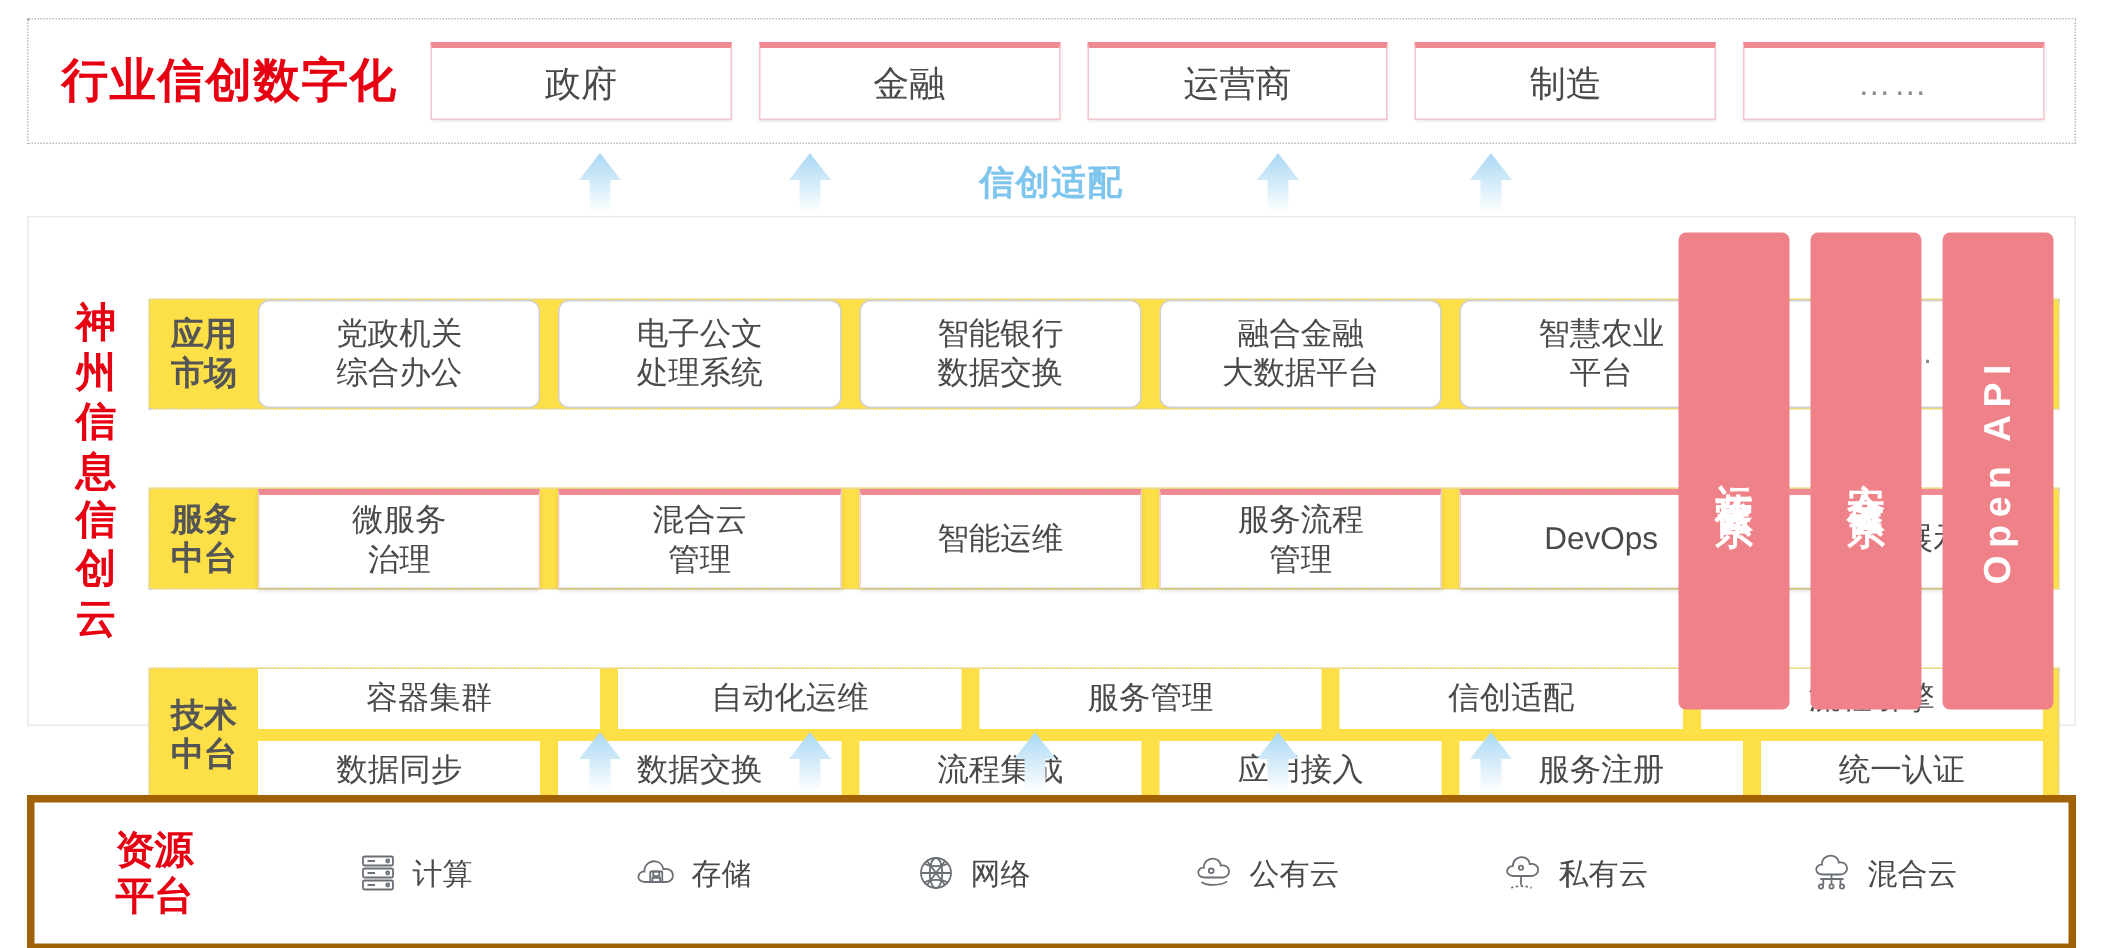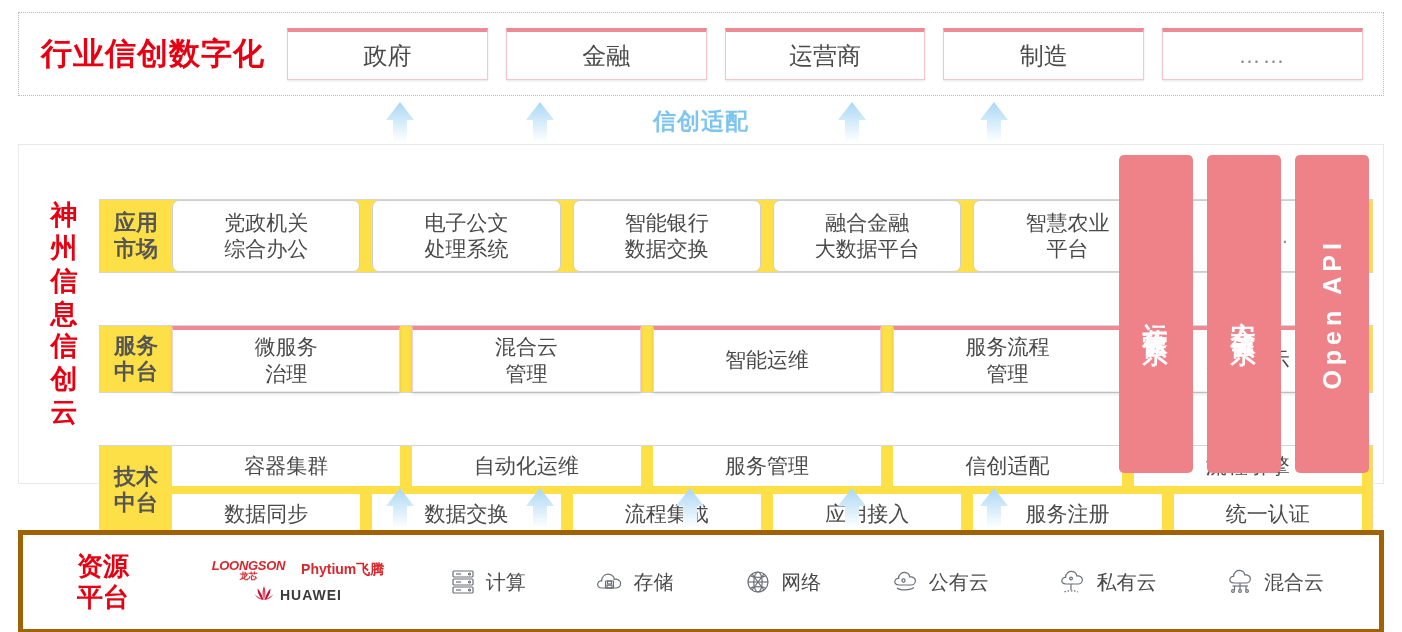--- a/index.html
+++ b/index.html
@@ -241,20 +241,21 @@
           <div class="cell svc-cell">
             <div><span>微服务</span><br><span>治理</span></div>
           </div>
           <div class="cell svc-cell">
             <div><span>混合云</span><br><span>管理</span></div>
           </div>
           <div class="cell svc-cell">智能运维</div>
           <div class="cell svc-cell">
             <div><span>服务流程</span><br><span>管理</span></div>
           </div>
+          <div class="cell svc-cell">DevOps</div>
           <div class="cell svc-cell">大屏展示</div>
         </div>
       </div>
 
       <div class="row tech">
         <div class="row-label">
           <span>技术</span>
           <span>中台</span>
         </div>
         <div class="cells">
@@ -321,42 +322,20 @@
         </svg>
     </div>
   </div>
 
   <div class="resource-band">
     <div class="resource-title">
       <span>资源</span>
       <span>平台</span>
     </div>
 
-    <div class="vendors">
-      <div class="vendor-line">
-        <div class="logo-loongson">
-          <span class="en">LOONGSON</span>
-          <span class="cn">龙芯</span>
-        </div>
-        <div class="logo-phytium">Phytium飞腾</div>
-      </div>
-      <div class="vendor-line">
-        <div class="logo-huawei">
-          <span class="flower">
-            <svg width="20" height="16" viewBox="0 0 20 16">
-              <g fill="#cf0a2c">
-                <path d="M10 1 C8.6 4 8.2 8 9.2 14 C7.4 9 5.8 6 3.6 3.6 C3.2 6.4 4.6 10 7.4 14 C4.6 12.4 2 10.6 0.6 9 C2 12 5.4 14.4 9.4 15 Z"></path>
-                <path d="M10 1 C11.4 4 11.8 8 10.8 14 C12.6 9 14.2 6 16.4 3.6 C16.8 6.4 15.4 10 12.6 14 C15.4 12.4 18 10.6 19.4 9 C18 12 14.6 14.4 10.6 15 Z"></path>
-              </g>
-            </svg>
-          </span>
-          <span class="hw-text">HUAWEI</span>
-        </div>
-      </div>
-    </div>
 
     <div class="res-items">
 
       <div class="res-item">
         <span class="ico">
           <svg viewBox="0 0 30 30" width="30" height="30" fill="none" stroke="#6b6f76" stroke-width="1.2">
             <rect x="5" y="4" width="20" height="6" rx="1"></rect>
               <rect x="5" y="12" width="20" height="6" rx="1"></rect>
               <rect x="5" y="20" width="20" height="6" rx="1"></rect>
             <line x1="8" y1="7" x2="13" y2="7"></line>

